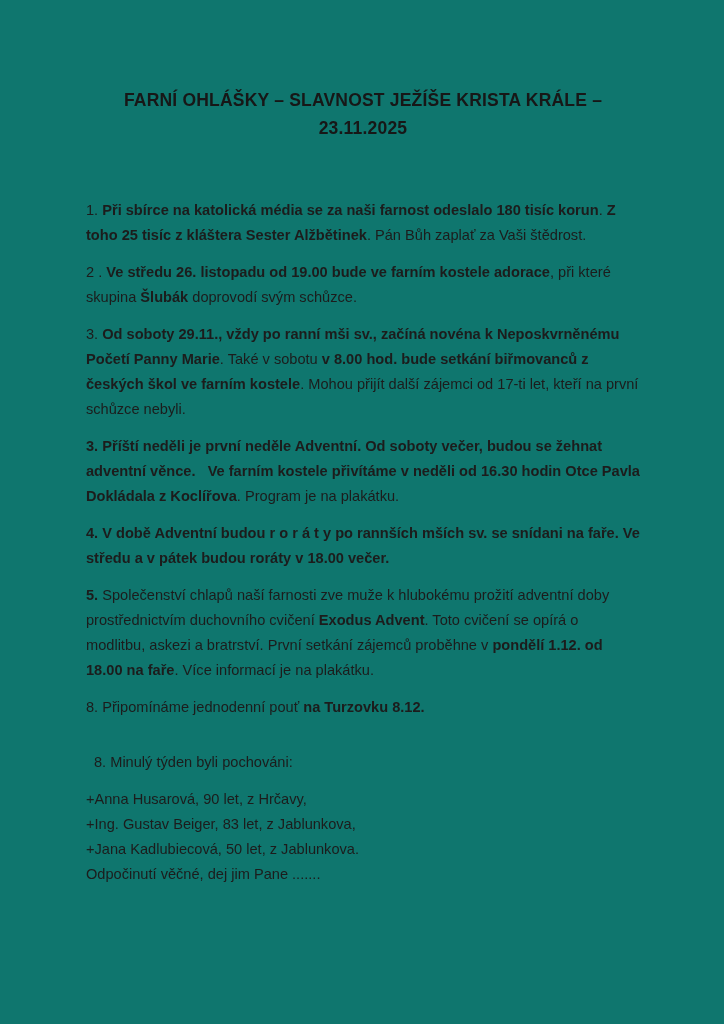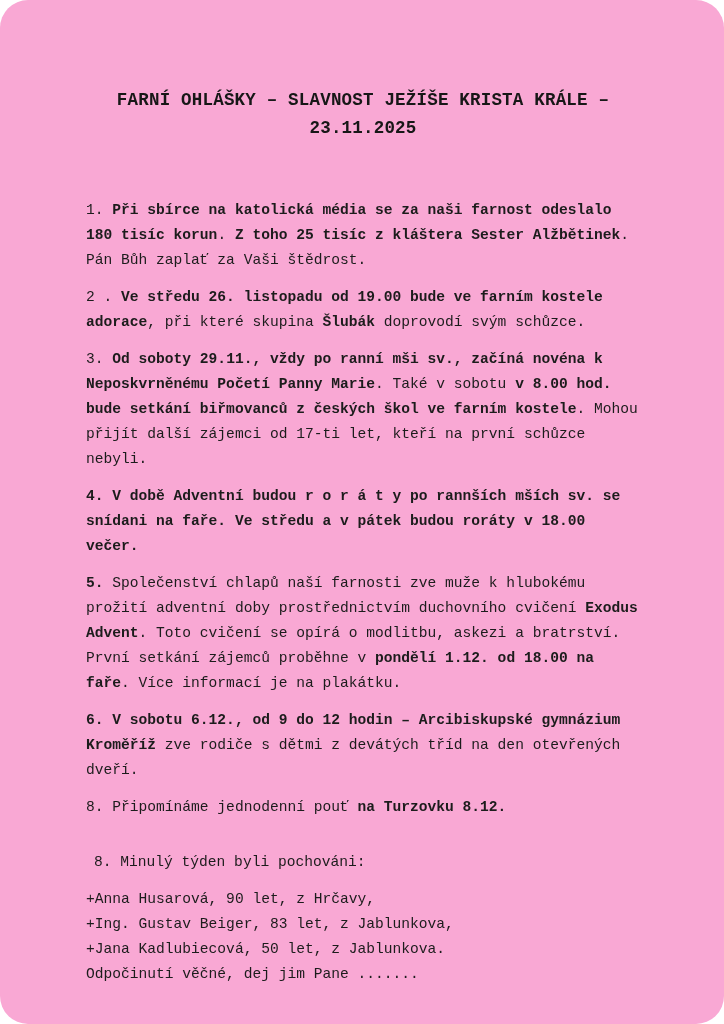--- a/index.html
+++ b/index.html
@@ -4,27 +4,26 @@
 <style>
   html, body {
     margin: 0;
     padding: 0;
     background: #ffffff;
   }
   .page {
     position: relative;
     width: 724px;
     height: 1024px;
-    background: #f9a8d4;
+    background: #0f766e;
     box-sizing: border-box;
     padding: 86px 84px 40px 86px;
-    font-family: Liberation Mono, monospace;
+    font-family: Liberation Sans, sans-serif;
     color: #1c1c1c;
     overflow: hidden;
-    border-radius: 28px;
   }
   .title {
     margin: 0 0 56px 0;
     text-align: center;
     font-size: 17.5px;
     font-weight: 700;
     line-height: 28px;
     letter-spacing: 0.2px;
     color: #171717;
   }
@@ -49,23 +48,23 @@
 
 <div class="page">
   <h1 class="title">
     <span>FARNÍ OHLÁŠKY – SLAVNOST JEŽÍŠE KRISTA KRÁLE –</span><br>
     <span>23.11.2025</span>
   </h1>
   <div class="body-text" id="paragraphs">
       <p class="para"><span class="">1. </span><span class="b">Při sbírce na katolická média se za naši farnost odeslalo 180 tisíc korun</span><span class="">. </span><span class="b">Z toho 25 tisíc z kláštera Sester Alžbětinek</span><span class="">. Pán Bůh zaplať za Vaši štědrost.</span></p>
       <p class="para"><span class="">2 . </span><span class="b">Ve středu 26. listopadu od 19.00 bude ve farním kostele adorace</span><span class="">, při které skupina </span><span class="b">Šlubák</span><span class=""> doprovodí svým schůzce.</span></p>
       <p class="para"><span class="">3. </span><span class="b">Od soboty 29.11., vždy po ranní mši sv., začíná novéna k Neposkvrněnému Početí Panny Marie</span><span class="">. Také v sobotu </span><span class="b">v 8.00 hod. bude setkání biřmovanců z českých škol ve farním kostele</span><span class="">. Mohou přijít další zájemci od 17-ti let, kteří na první schůzce nebyli.</span></p>
+      <p class="para"><span class="b">3. Příští neděli je první neděle Adventní. Od soboty večer, budou se žehnat adventní věnce.   Ve farním kostele přivítáme v neděli od 16.30 hodin Otce Pavla Dokládala z Koclířova</span><span class="">. Program je na plakátku.</span></p>
       <p class="para"><span class="b">4. V době Adventní budou r o r á t y po rannších mších sv. se snídani na faře. Ve středu a v pátek budou roráty v 18.00 večer.</span></p>
       <p class="para"><span class="b">5.</span><span class=""> Společenství chlapů naší farnosti zve muže k hlubokému prožití adventní doby prostřednictvím duchovního cvičení </span><span class="b">Exodus Advent</span><span class="">. Toto cvičení se opírá o modlitbu, askezi a bratrství. První setkání zájemců proběhne v </span><span class="b">pondělí 1.12. od 18.00 na faře</span><span class="">. Více informací je na plakátku.</span></p>
-      <p class="para"><span class="b">6. V sobotu 6.12., od 9 do 12 hodin – Arcibiskupské gymnázium Kroměříž</span><span class=""> zve rodiče s dětmi z devátých tříd na den otevřených dveří.</span></p>
       <p class="para"><span class="">8. Připomínáme jednodenní pouť </span><span class="b">na Turzovku 8.12.</span></p>
       <p class="para gap-before"><span class="">8. Minulý týden byli pochováni:</span></p>
       <p class="para"><span class="">+Anna Husarová, 90 let, z Hrčavy,
 +Ing. Gustav Beiger, 83 let, z Jablunkova,
 +Jana Kadlubiecová, 50 let, z Jablunkova.
 Odpočinutí věčné, dej jim Pane .......</span></p>
     </div>
 </div>
 
 </body></html>

